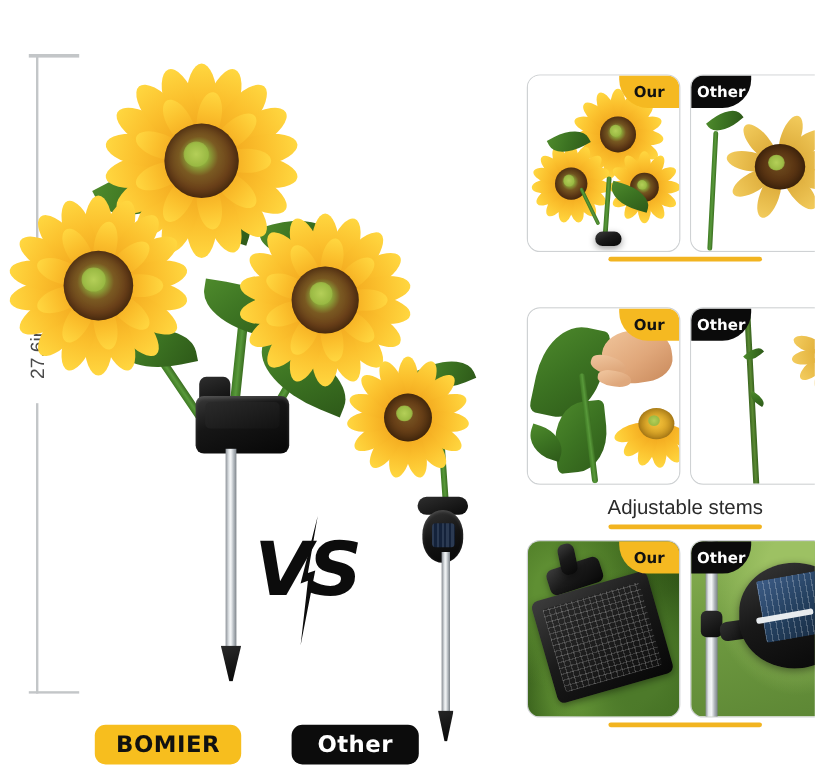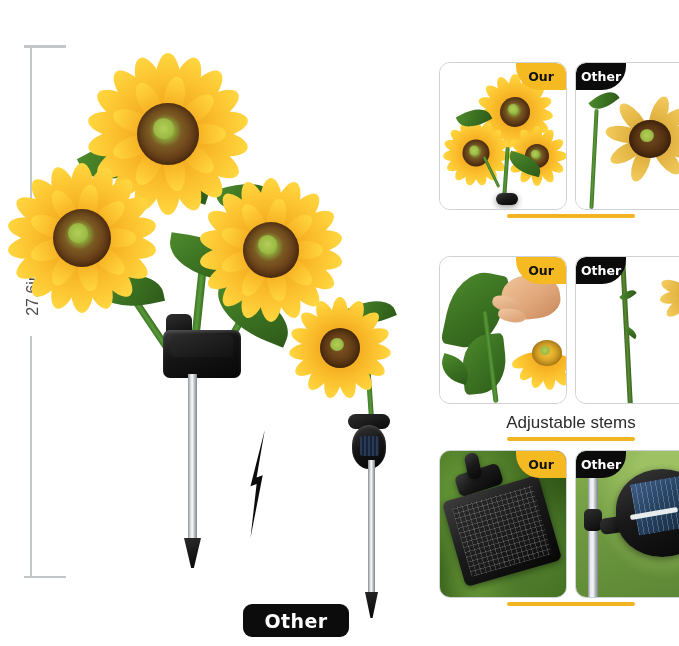--- a/index.html
+++ b/index.html
@@ -404,21 +404,23 @@
         <div class="disc" style="width:40px;height:40px;background:radial-gradient(circle at 48% 46%,#7a5a24 0%,#6a4118 40%,#4e2d0d 80%,#3c220a 100%);"></div>
       </div>
 
       <div class="clip-other"></div>
       <div class="head-other"></div>
       <div class="pole-other"></div>
       <div class="tip-other"></div>
     </div>
 
     <div class="vs-bolt"></div>
-
+    <div class="vs">VS</div>
+
+    <div class="pill pill-ours">BOMIER</div>
     <div class="pill pill-other">Other</div>
   </div>
 
   <div class="features">
 
     <div class="feature f1">
       <div class="cards">
 
         <div class="card">
           <div class="scene bg-white">

